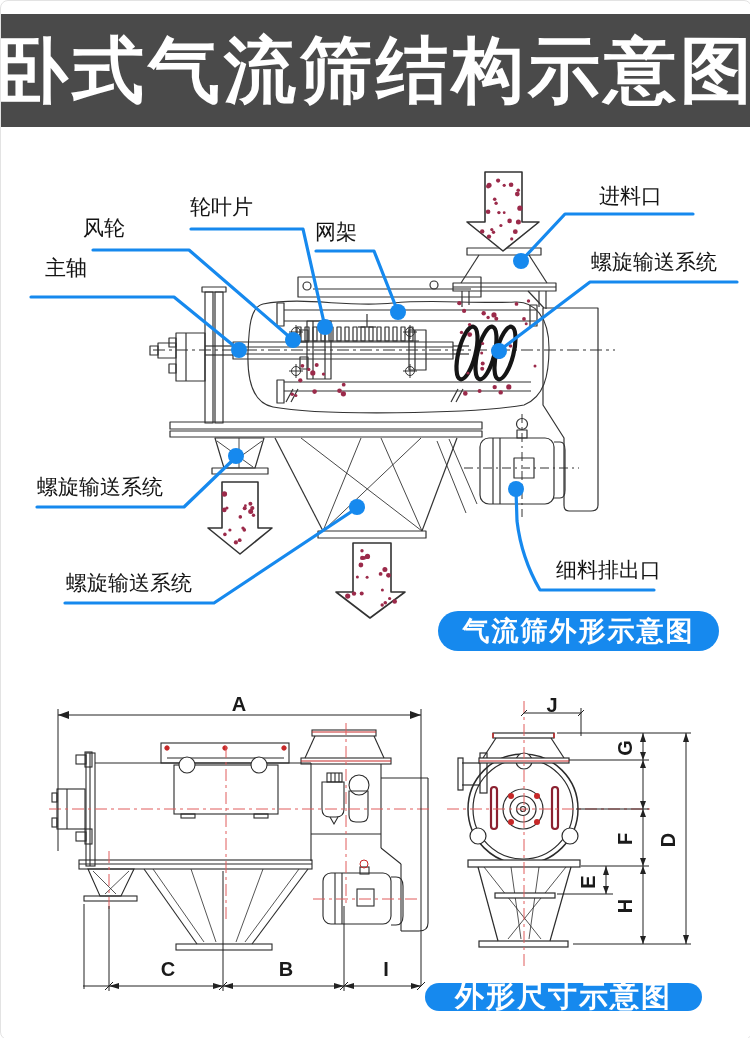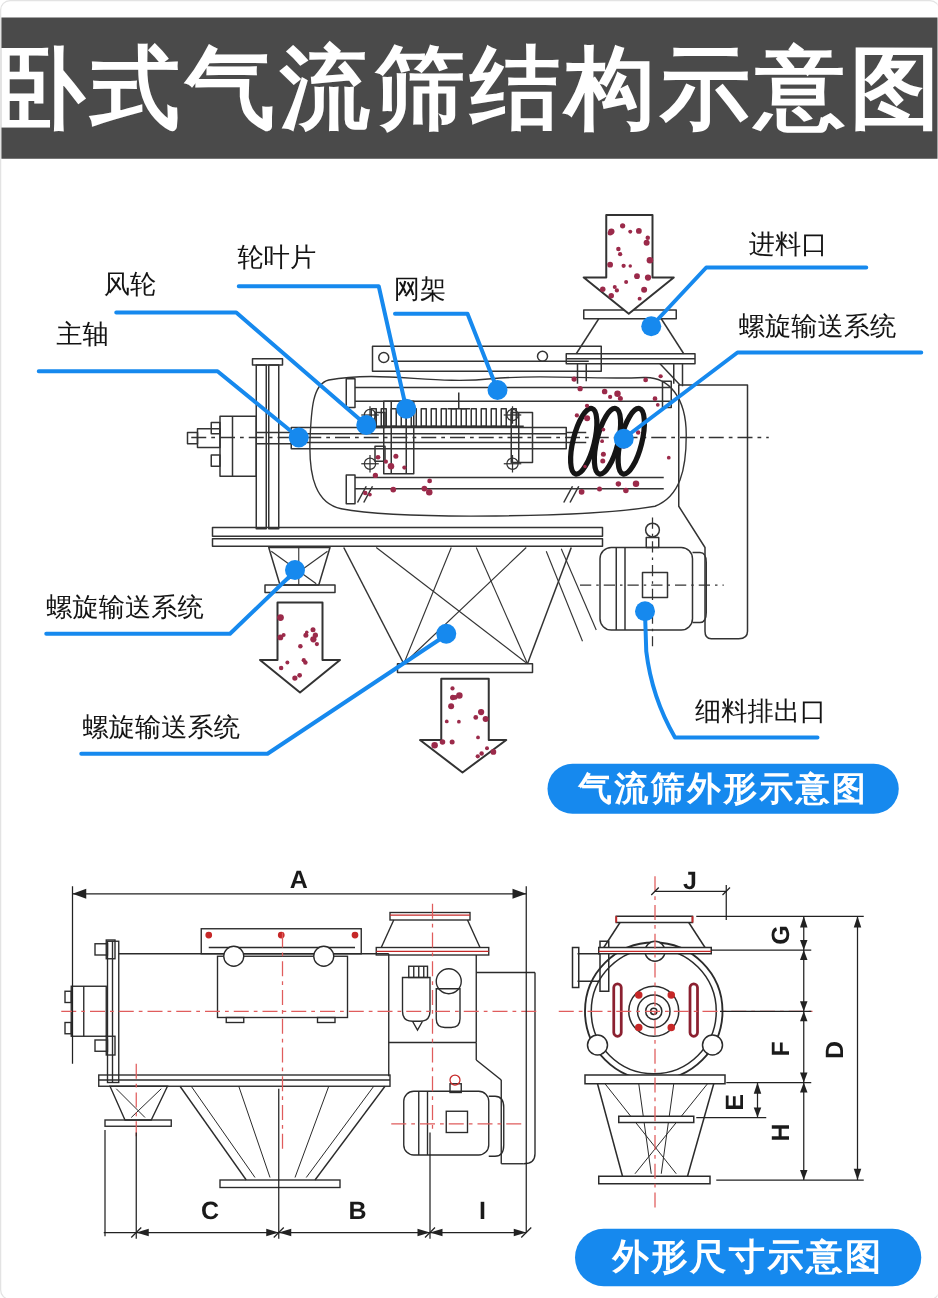--- a/index.html
+++ b/index.html
@@ -26,21 +26,21 @@
   .plabel{
     position:absolute;color:#141414;font-size:21px;line-height:1.05;white-space:nowrap;
     font-weight:400;
   }
   .badge{
     position:absolute;background:var(--badge-blue);color:#ffffff;font-weight:bold;
     display:flex;align-items:center;justify-content:center;white-space:nowrap;
     border-radius:24px;letter-spacing:2px;font-family:Liberation Serif, serif;
   }
   #badge-structure{left:437px;top:610px;width:281px;height:40px;font-size:27px;}
-  #badge-dimension{left:459px;top:982px;width:277px;height:46px;font-size:29px;}
+  #badge-dimension{left:424px;top:982px;width:277px;height:28px;font-size:29px;}
 </style>
 </head>
 <body>
 
 <div class="page">
 
   <div class="banner">
     <div class="banner-title">卧式气流筛结构示意图</div>
   </div>
 

